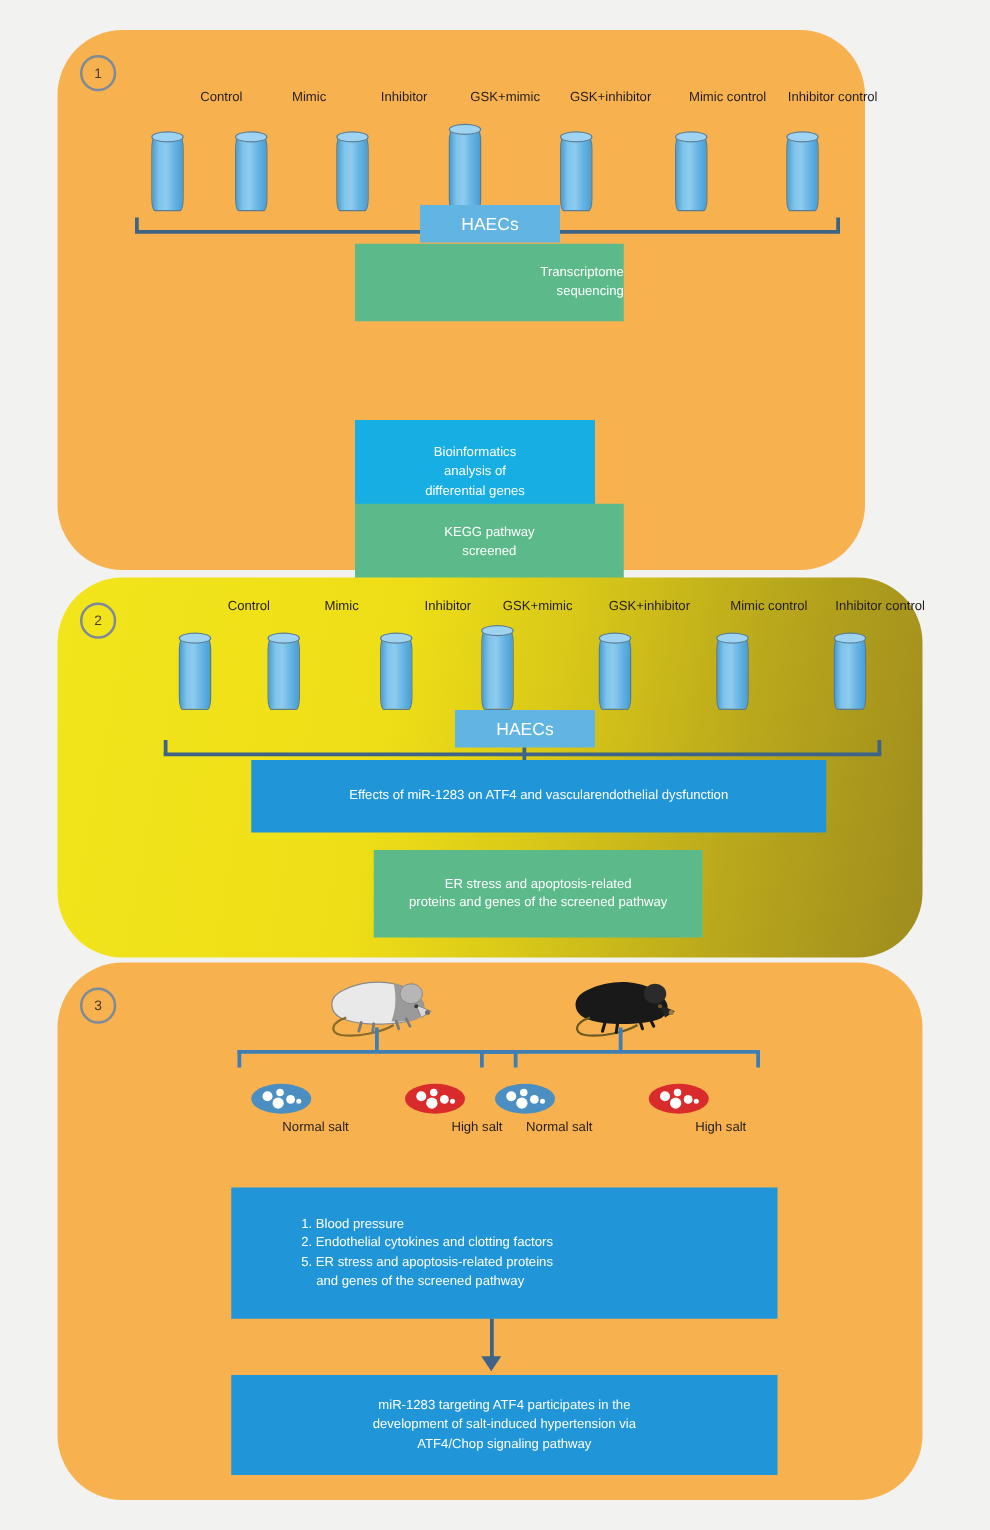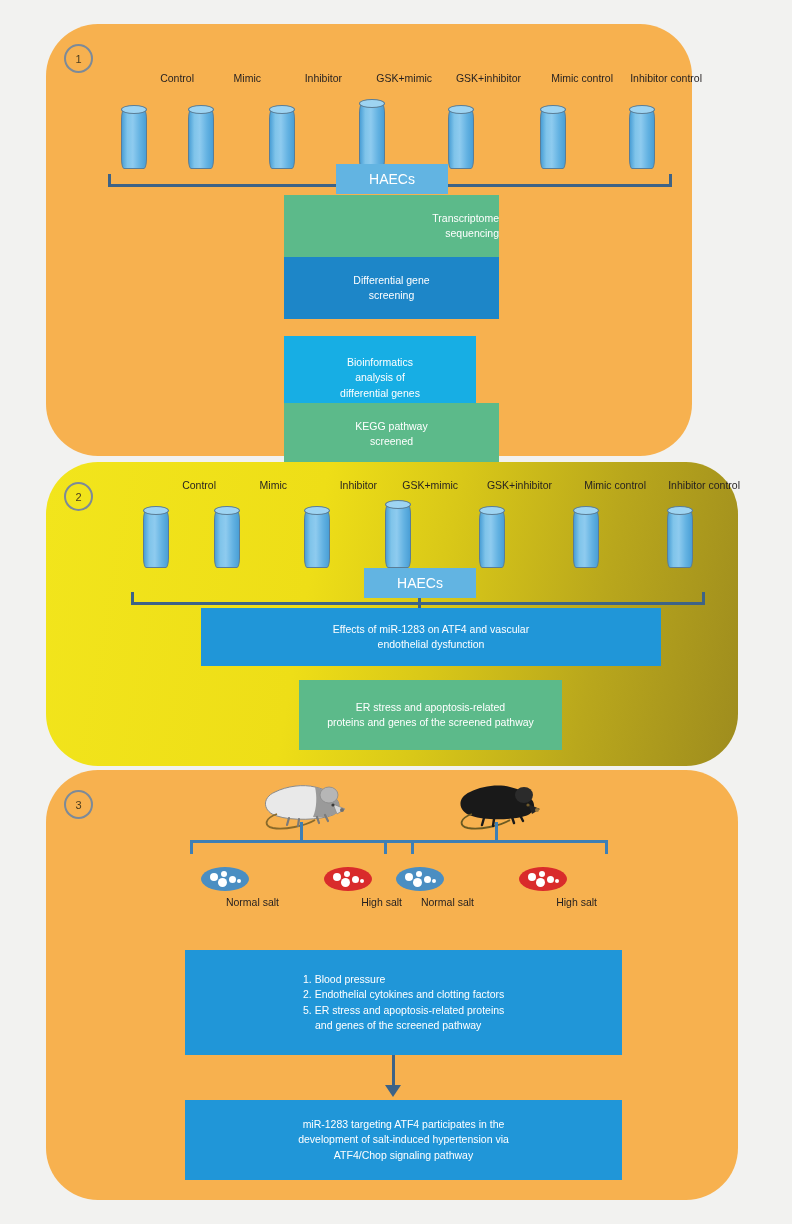--- a/index.html
+++ b/index.html
@@ -140,24 +140,20 @@
     <div class="tick" style="left:62px;top:150px;height:12px;"></div>
     <div class="tick" style="left:623px;top:150px;height:12px;"></div>
 
     <div class="box haec" style="left:290px;top:140px;width:112px;height:30px;">HAECs</div>
 
     <div class="box green" style="left:238px;top:171px;width:215px;height:62px;flex-direction:column;align-items:flex-end;">
       <span>Transcriptome</span>
       <span>sequencing</span>
     </div>
 
-    <div class="box blue-d" style="left:238px;top:233px;width:215px;height:62px;flex-direction:column;">
-      <span>Differential gene</span>
-      <span>screening</span>
-    </div>
 
     <div class="box blue-l" style="left:238px;top:312px;width:192px;height:84px;flex-direction:column;">
       <span>Bioinformatics</span>
       <span>analysis of</span>
       <span>differential genes</span>
     </div>
 
     <div class="box green" style="left:238px;top:379px;width:215px;height:62px;flex-direction:column;">
       <span>KEGG pathway</span>
       <span>screened</span>
@@ -216,21 +212,21 @@
     </div>
     <div class="cyl-label" style="left:574px;top:17px;width:120px;">Inhibitor control</div>
 
     <div class="hline" style="left:85px;top:140px;width:574px;"></div>
     <div class="tick" style="left:85px;top:130px;height:12px;"></div>
     <div class="tick" style="left:656px;top:130px;height:12px;"></div>
 
     <div class="box haec" style="left:318px;top:106px;width:112px;height:30px;">HAECs</div>
     <div class="vline" style="left:372px;top:136px;height:24px;"></div>
 
-    <div class="box blue-m" style="left:155px;top:146px;width:460px;height:58px;flex-direction:column;">
+    <div class="box blue-m" style="left:155px;top:146px;width:460px;height:58px;flex-direction:row;">
       <span>Effects of miR-1283 on ATF4 and vascular</span>
       <span>endothelial dysfunction</span>
     </div>
 
     <div class="box green" style="left:253px;top:218px;width:263px;height:70px;flex-direction:column;">
       <span>ER stress and apoptosis-related</span>
       <span>proteins and genes of the screened pathway</span>
     </div>
   </div>
 
@@ -300,21 +296,21 @@
     <div class="salt high" style="left:473px;top:97px;">
       <span class="pellet" style="left:9px;top:6px;width:8px;height:8px;"></span>
       <span class="pellet" style="left:17px;top:11px;width:9px;height:9px;"></span>
       <span class="pellet" style="left:20px;top:4px;width:6px;height:6px;"></span>
       <span class="pellet" style="left:28px;top:9px;width:7px;height:7px;"></span>
       <span class="pellet" style="left:36px;top:12px;width:4px;height:4px;"></span>
     </div>
     <div class="salt-label" style="left:443px;top:126px;width:108px;">High salt</div>
 
     <div class="box blue-m" style="left:139px;top:180px;width:437px;height:105px;
-         flex-direction:column;align-items:flex-start;padding-left:118px;text-align:left;">
+         flex-direction:column;align-items:flex-start;padding-left:56px;text-align:left;">
       <span>1. Blood pressure</span>
       <span>2. Endothelial cytokines and clotting factors</span>
       <span>5. ER stress and apoptosis-related proteins</span>
       <span style="padding-left:12px;">and genes of the screened pathway</span>
     </div>
 
     <div class="vline" style="left:346px;top:285px;height:34px;width:3px;"></div>
     <div class="arrow-down" style="left:339px;top:315px;"></div>
 
     <div class="box blue-m" style="left:139px;top:330px;width:437px;height:80px;flex-direction:column;">

